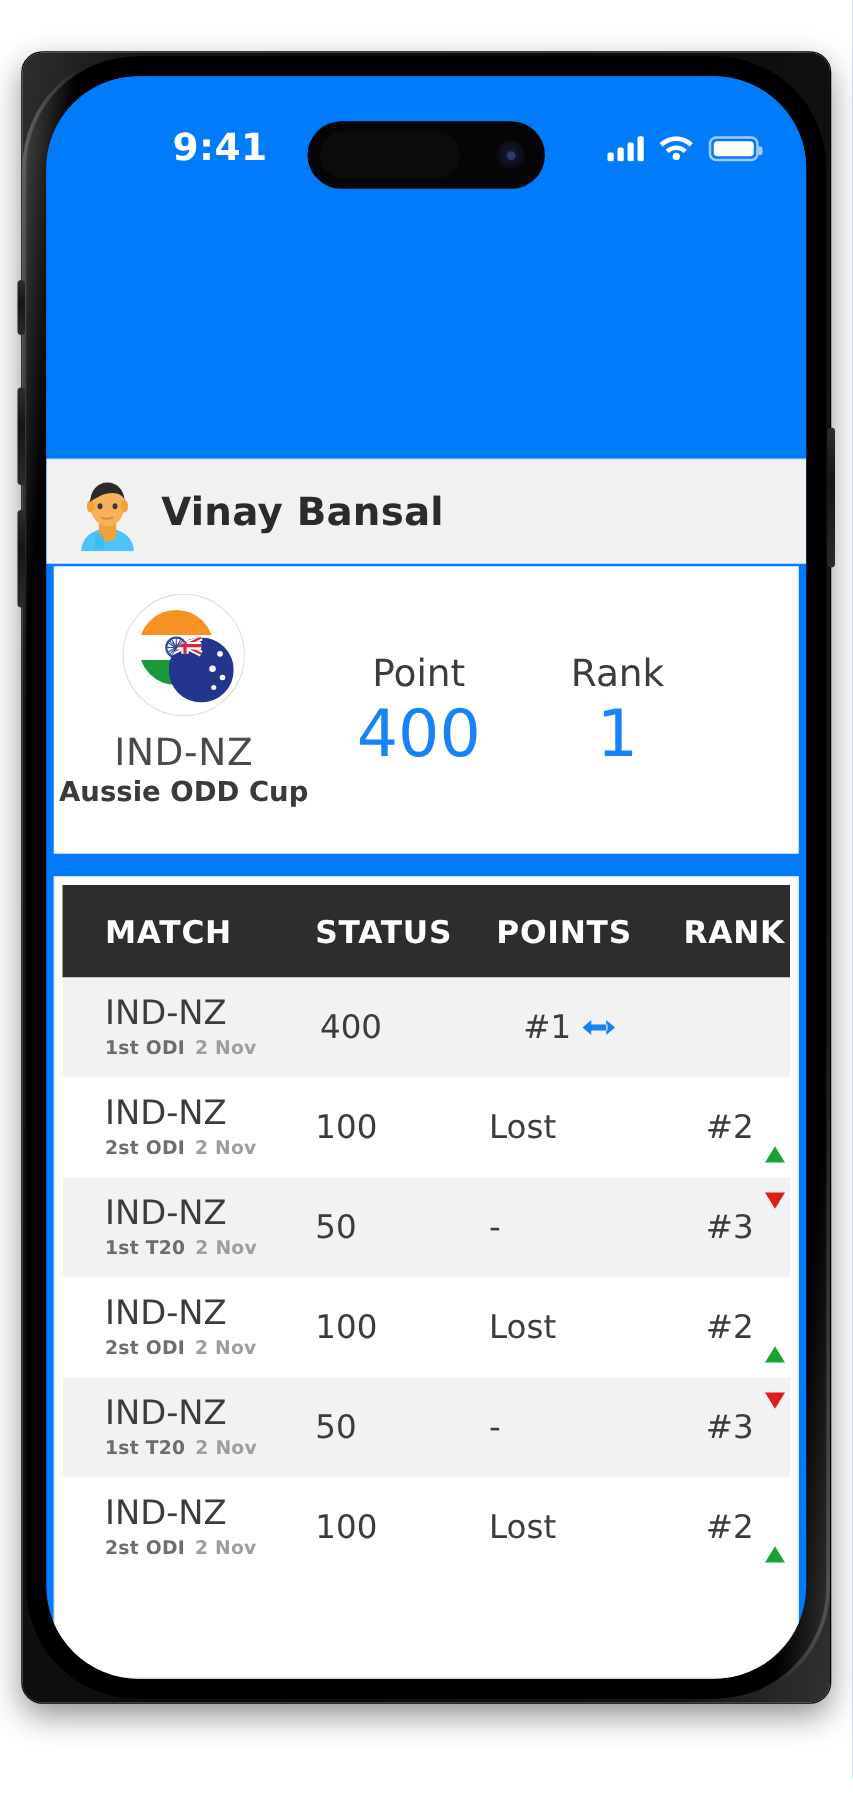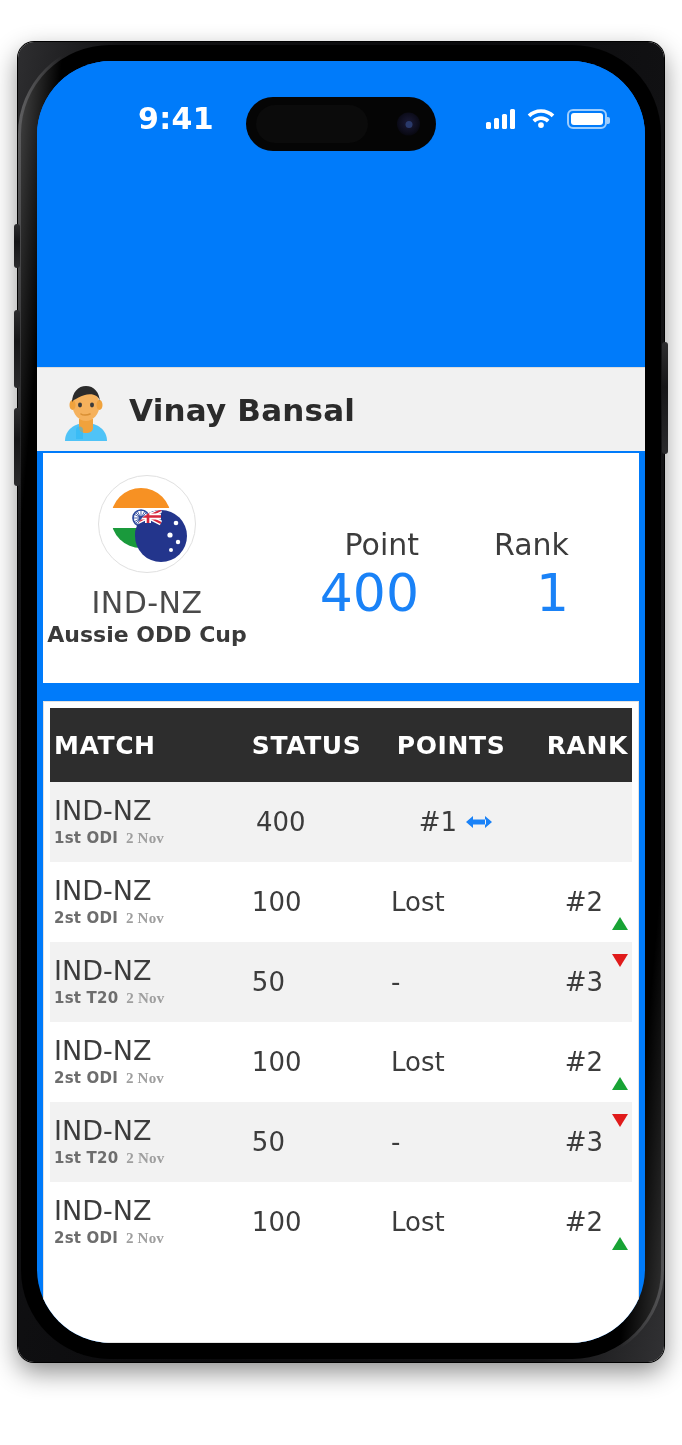--- a/index.html
+++ b/index.html
@@ -230,24 +230,23 @@
     color: #4a4a4a;
     letter-spacing: .5px;
   }
   #tournament-name {
     margin-top: 2px;
     font-size: 22px;
     font-weight: 700;
     color: #3a3a3a;
   }
   .metric {
-    padding-top: 44px;
-    text-align: right;
+    padding-top: 72px;
+    text-align: center;
     flex: 0 0 auto;
-    margin-top: 33px;
   }
   #metric-point { width: 168px; }
   #metric-rank  { width: 150px; }
   .metric-label {
     font-size: 30px;
     color: #3c3c3c;
     line-height: 1;
   }
   .metric-value {
     margin-top: 6px;
@@ -273,42 +272,42 @@
     height: 74px;
     align-items: center;
     margin: 6px 6px 0 6px;
   }
   #table-head .th {
     color: #fff;
     font-size: 25px;
     font-weight: 700;
     letter-spacing: .6px;
   }
-  .col-match  { width: 206px; padding-left: 4px; box-sizing: border-box; }
+  .col-match  { width: 206px; padding-left: 34px; box-sizing: border-box; }
   .col-points { width: 142px; }
   .col-status { width: 148px; }
   .col-rank   { width: 98px; text-align: right; padding-right: 4px; box-sizing: border-box; }
 
   .trow {
     display: flex;
     align-items: center;
     height: 80px;
     margin: 0 6px;
   }
   .trow.alt { background: #f2f2f2; }
   .trow .cell { font-size: 26px; color: #3c3c3c; }
   .match-name { font-size: 27px; color: #3c3c3c; line-height: 1.05; }
   .match-sub {
     margin-top: 3px;
     font-size: 15px;
     color: #6d6d6d;
     font-weight: 700;
     letter-spacing: .2px;
   }
-  .match-sub .date { color: #9e9e9e; margin-left: 8px; font-weight: 600; font-family: Liberation Serif, serif; }
+  .match-sub .date { color: #9e9e9e; margin-left: 8px; font-weight: 600; }
   .rank-cell {
     display: flex;
     align-items: center;
     justify-content: flex-end;
     gap: 9px;
   }
   .rank-num { font-size: 26px; color: #3c3c3c; }
   .tri-up {
     width: 0; height: 0;
     border-left: 8px solid transparent;

